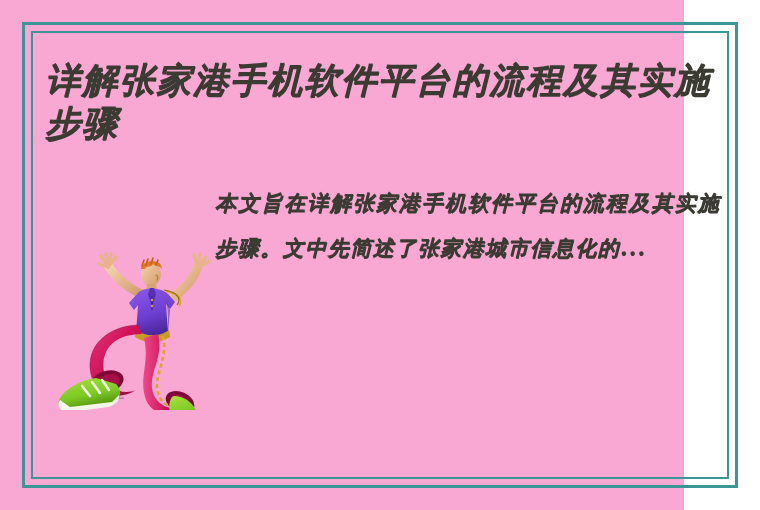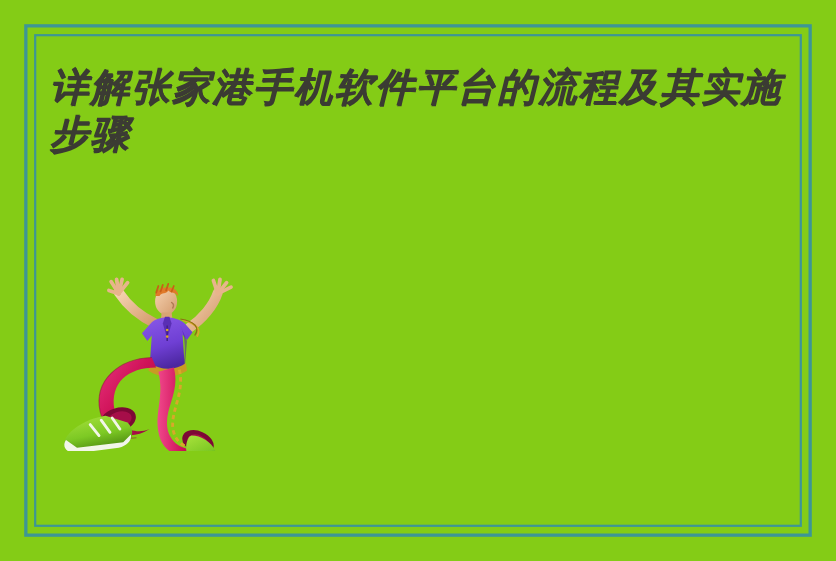--- a/index.html
+++ b/index.html
@@ -8,23 +8,23 @@
   }
   body {
     width: 760px;
     height: 510px;
     overflow: hidden;
     font-family: "DejaVu Sans", sans-serif;
   }
 
   #card {
     position: relative;
-    width: 760px;
+    width: 684px;
     height: 510px;
-    background: #84cc16;
+    background: #f9a8d4;
     box-sizing: border-box;
   }
 
   
   #frame-outer {
     position: absolute;
     left: 22px;
     top: 22px;
     width: 716px;
     height: 466px;
@@ -91,20 +91,21 @@
 </head>
 <body>
 
 <div id="card">
 
   <div id="frame-outer"></div>
   <div id="frame-inner"></div>
 
   <div id="title">详解张家港手机软件平台的流程及其实施步骤</div>
 
+  <div id="summary">本文旨在详解张家港手机软件平台的流程及其实施步骤。文中先简述了张家港城市信息化的...</div>
 
   <div id="illustration">
     <svg width="176" height="180" viewBox="0 0 176 180" xmlns="http://www.w3.org/2000/svg">
       <defs>
         <linearGradient id="gPants" x1="0" y1="0" x2="1" y2="1">
           <stop offset="0%" stop-color="#e8357e"></stop>
           <stop offset="45%" stop-color="#cf1258"></stop>
           <stop offset="100%" stop-color="#8e0a3c"></stop>
         </linearGradient>
         <linearGradient id="gPants2" x1="0" y1="0" x2="1" y2="0">

